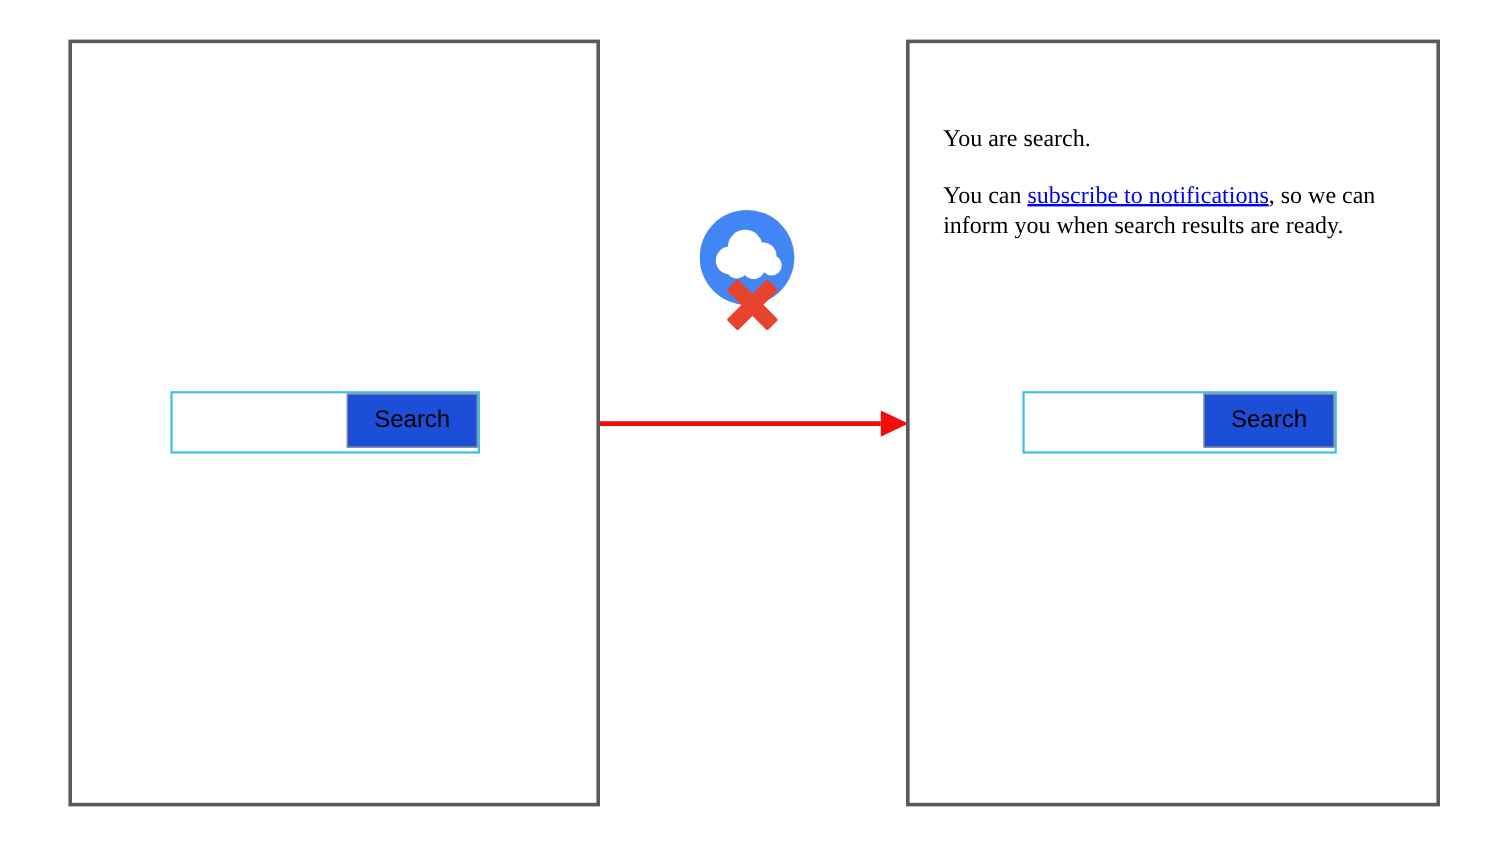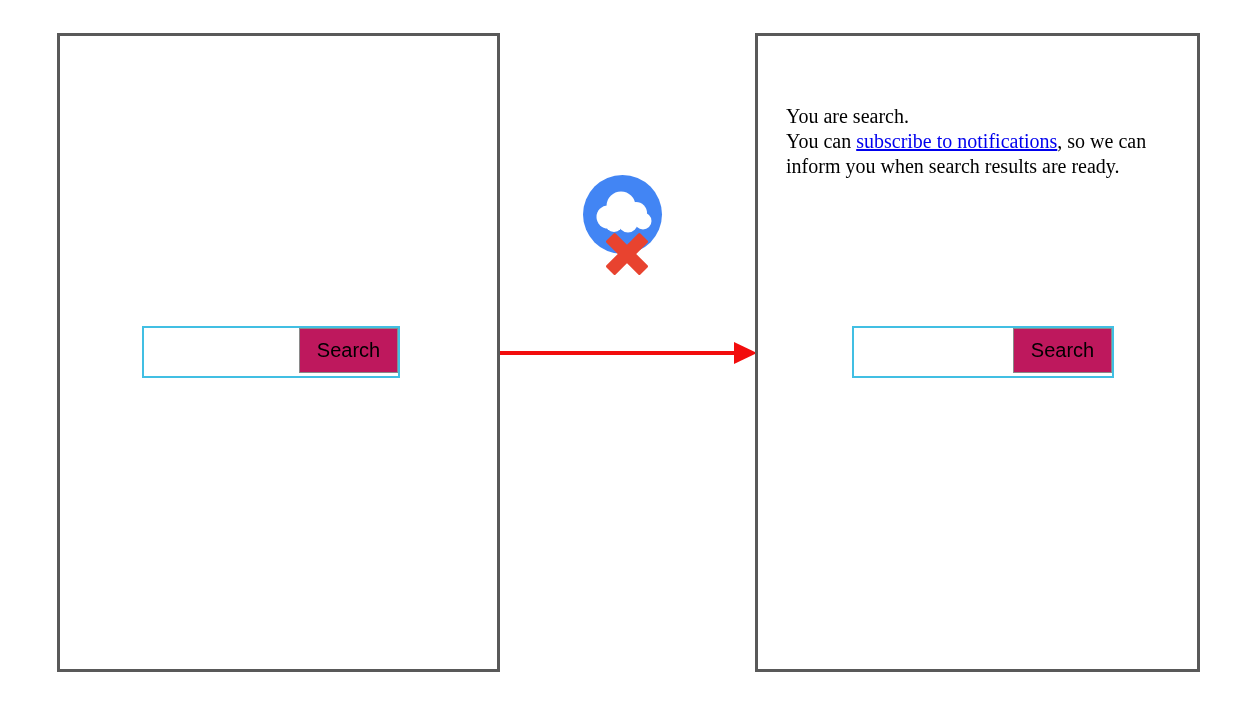--- a/index.html
+++ b/index.html
@@ -41,43 +41,43 @@
     outline: none;
     background: #ffffff;
     font-family: "Liberation Sans", sans-serif;
     font-size: 18px;
     padding: 0 8px;
     box-sizing: border-box;
   }
   .search-btn {
     position: absolute;
     top: 0; right: 0;
-    width: 99px;
+    width: 109px;
     height: 45px;
-    background: #be185d;
+    background: #1d4ed8;
     border: 1px solid #8A8A8A;
     box-sizing: border-box;
     font-family: "Liberation Sans", sans-serif;
     font-size: 20px;
     color: #000000;
     cursor: pointer;
     padding: 0;
   }
 
   .message-block {
     position: absolute;
     left: 786px;
     top: 104px;
     width: 398px;
     font-size: 20px;
     line-height: 25px;
     color: #000000;
   }
   .message-block p { margin: 0; }
-  .message-block p + p { }
+  .message-block p + p { margin-top: 22px; }
   .message-block a {
     color: #0000EE;
     text-decoration: underline;
     cursor: pointer;
   }
 
   .arrow-line {
     position: absolute;
     left: 500px;
     top: 351px;

